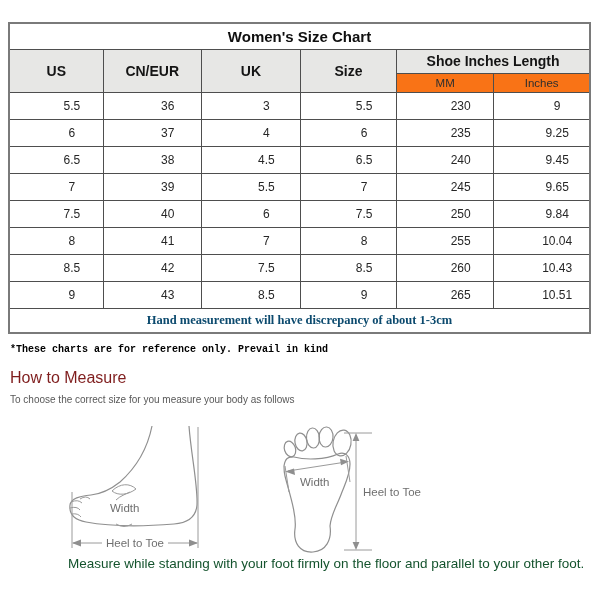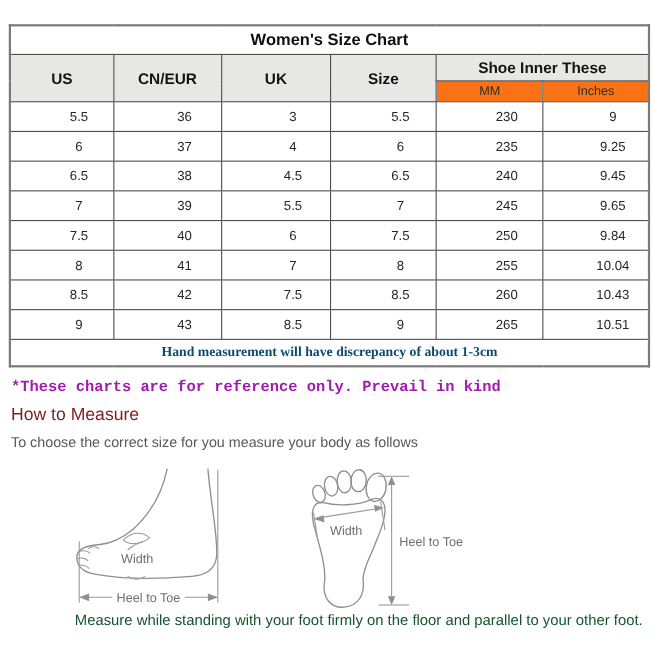--- a/index.html
+++ b/index.html
@@ -29,24 +29,24 @@
   }
   tr.data-row td { height:27px; font-size:12px; color:#262626;padding-left:31px; }
   tr.footnote-row td {
     height:25px; font-family:Liberation Serif, serif; font-weight:bold;
     font-size:12.5px; color:#0c4a6e; letter-spacing:0px;
   }
   
   .ref-note {
     position:absolute; left:10px; top:344px;
     font-family:"Liberation Mono", monospace; font-weight:bold;
-    font-size:14px; color:#a21caf;
+    font-size:10px; color:#000000;
   }
   .htm-title { position:absolute; left:10px; top:369px; font-size:16px; color:#7f1d1d; }
-  .htm-sub   { position:absolute; left:10px; top:394px; font-size:13px; color:#585858; }
+  .htm-sub   { position:absolute; left:10px; top:394px; font-size:10px; color:#585858; }
   .measure-caption { position:absolute; left:68px; top:556px; font-size:13.5px; color:#14532d; }
   
   svg.diagram { position:absolute; overflow:visible; }
   svg.diagram * { vector-effect:non-scaling-stroke; }
   .d-line   { stroke:#8f8f8f; stroke-width:1.2; fill:none; }
   .d-thin   { stroke:#9a9a9a; stroke-width:1;   fill:none; }
   .d-arrow  { fill:#8f8f8f; stroke:none; }
   .d-label  { font-family:"Liberation Sans", sans-serif; font-size:11.5px; fill:#6f6f6f; }
 </style>
 </head>
@@ -65,21 +65,21 @@
     </colgroup>
     <tbody>
       <tr class="title-row">
         <td colspan="6">Women's Size Chart</td>
       </tr>
       <tr class="head-row">
         <td rowspan="2">US</td>
         <td rowspan="2">CN/EUR</td>
         <td rowspan="2">UK</td>
         <td rowspan="2">Size</td>
-        <td colspan="2">Shoe Inner These</td>
+        <td colspan="2">Shoe Inches Length</td>
       </tr>
       <tr class="subhead-row">
         <td>MM</td>
         <td>Inches</td>
       </tr>
       <tr class="data-row">
         <td>5.5</td>
         <td>36</td>
         <td>3</td>
         <td>5.5</td>

